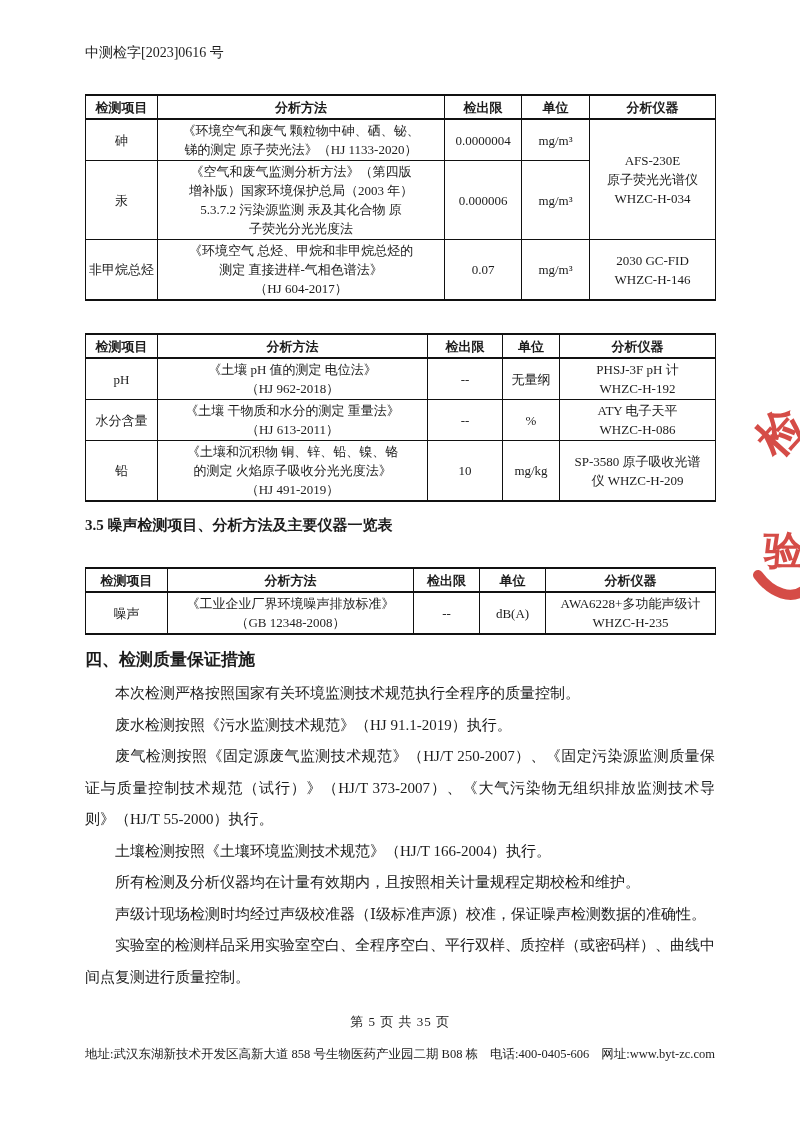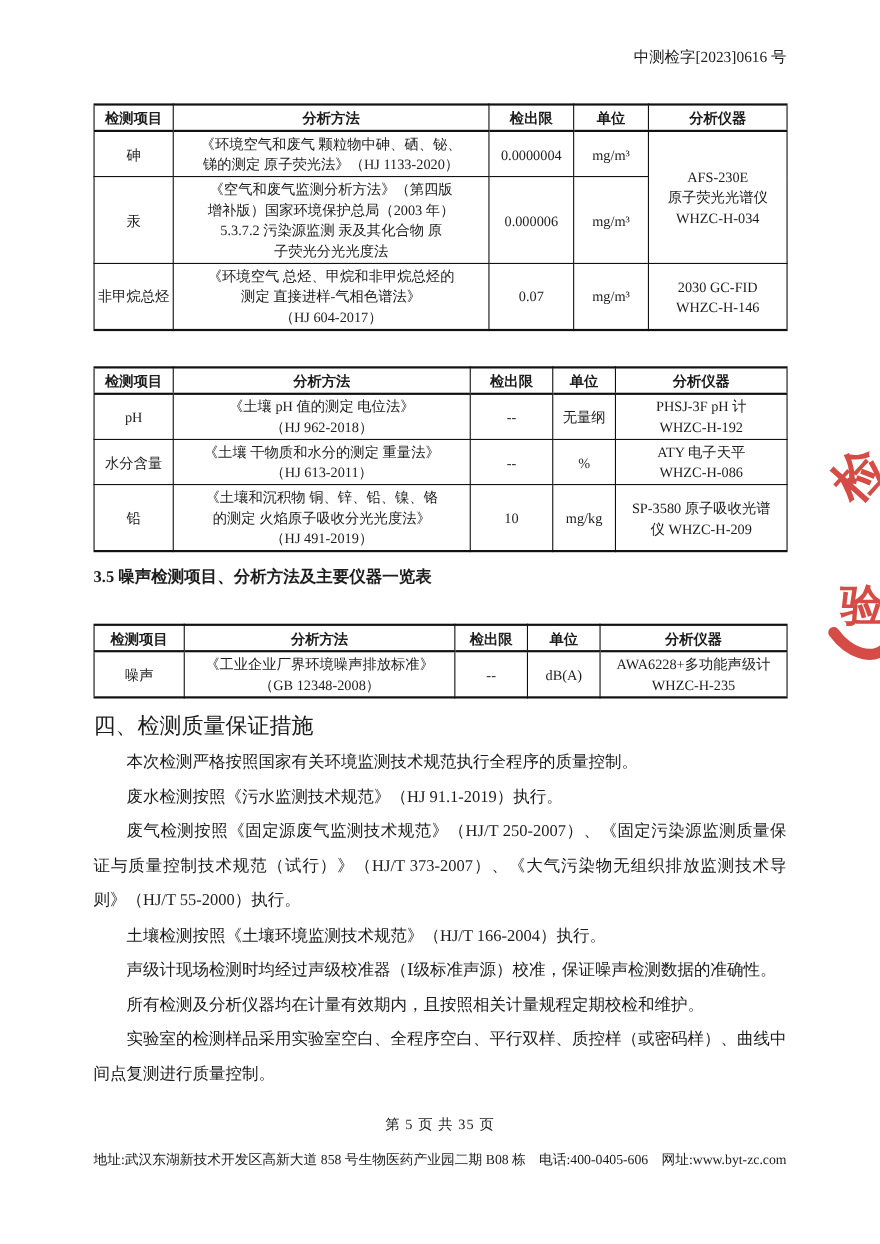--- a/index.html
+++ b/index.html
@@ -7,21 +7,20 @@
     position:relative;
     width:800px;height:1131px;
     background:#ffffff;
     overflow:hidden;
     font-family:"Liberation Serif","DejaVu Serif",serif;
     color:#1c1c1c;
     box-sizing:border-box;
     padding:44px 85px 0 85px;
   }
   .doc-number{
-    text-align:right;
     font-size:14px;
     line-height:18px;
     margin-bottom:26px;
   }
   table.rpt{
     border-collapse:collapse;
     width:630px;
     table-layout:fixed;
     font-size:13px;
     line-height:19px;
@@ -41,22 +40,22 @@
   table.rpt{border-top:2.5px solid #111;border-bottom:2.5px solid #111;margin-top:32px;}
   .pre{white-space:pre-line;}
   .tbl1{margin-top:27px;}
   .sec-head{
     font-size:15px;
     font-weight:bold;
     margin:13px 0 9px 0;
     line-height:20px;
   }
   .sec-head-big{
-    font-size:20px;
-    font-weight:normal;
+    font-size:17px;
+    font-weight:bold;
     margin:13px 0 6px 0;
     line-height:24px;
   }
   .qa p{
     margin:0;
     font-size:15px;
     line-height:31.5px;
     text-indent:2em;
     text-align:justify;
   }
@@ -221,22 +220,22 @@
     </tbody>
   </table>
 
   <div class="sec-head-big">四、检测质量保证措施</div>
 
   <div class="qa">
     <p>本次检测严格按照国家有关环境监测技术规范执行全程序的质量控制。</p>
     <p>废水检测按照《污水监测技术规范》（HJ 91.1-2019）执行。</p>
     <p>废气检测按照《固定源废气监测技术规范》（HJ/T 250-2007）、《固定污染源监测质量保证与质量控制技术规范（试行）》（HJ/T 373-2007）、《大气污染物无组织排放监测技术导则》（HJ/T 55-2000）执行。</p>
     <p>土壤检测按照《土壤环境监测技术规范》（HJ/T 166-2004）执行。</p>
+    <p>所有检测及分析仪器均在计量有效期内，且按照相关计量规程定期校检和维护。</p>
     <p>声级计现场检测时均经过声级校准器（Ⅰ级标准声源）校准，保证噪声检测数据的准确性。</p>
-    <p>所有检测及分析仪器均在计量有效期内，且按照相关计量规程定期校检和维护。</p>
     <p>实验室的检测样品采用实验室空白、全程序空白、平行双样、质控样（或密码样）、曲线中间点复测进行质量控制。</p>
   </div>
 
   <svg class="stamp" viewBox="0 0 58 225" xmlns="http://www.w3.org/2000/svg">
     <g fill="#d0342e" stroke="none" font-family="Liberation Serif, DejaVu Serif, serif" font-weight="bold">
       <text x="20" y="62" font-size="46" transform="rotate(-48 34 48)">检</text>
       <text x="22" y="172" font-size="40">验</text>
     </g>
     <path d="M 16 183 C 30 202, 50 208, 62 198" fill="none" stroke="#d0342e" stroke-width="10" stroke-linecap="round"></path>
   </svg>

